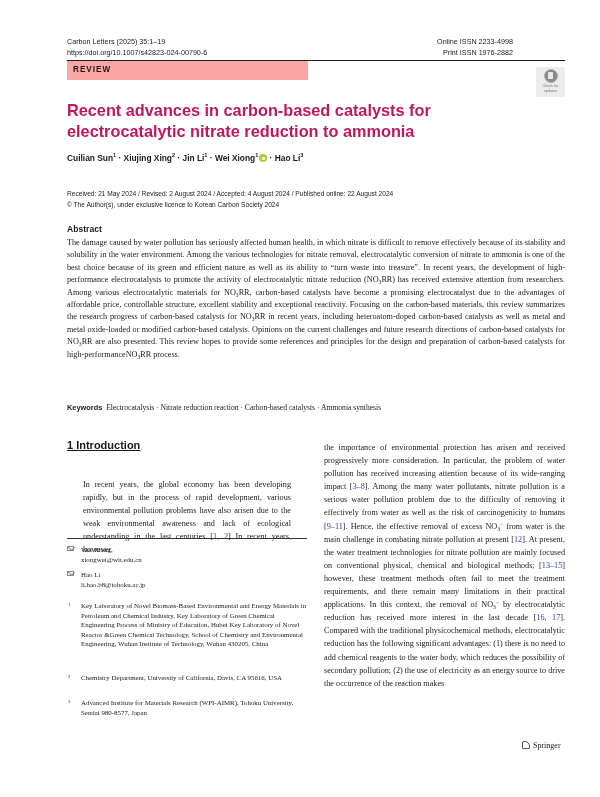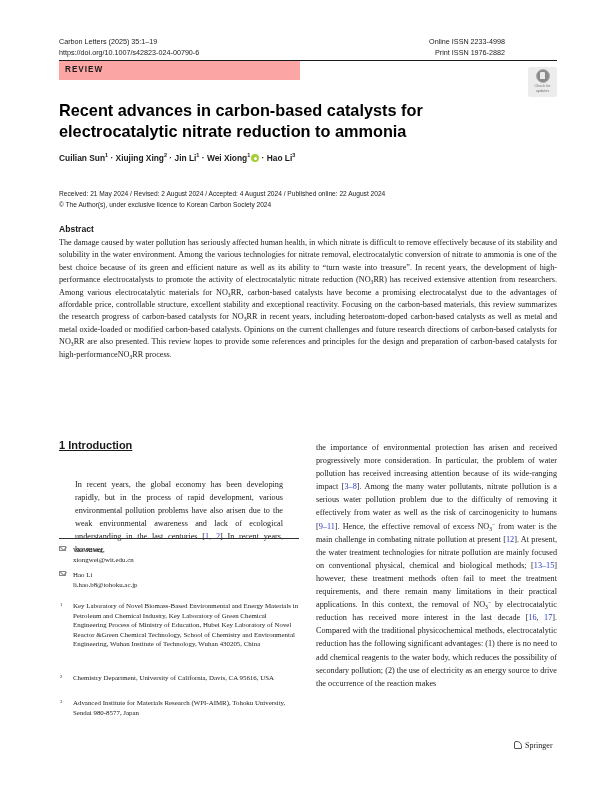--- a/index.html
+++ b/index.html
@@ -1,35 +1,35 @@
 <!DOCTYPE html>
 <html><head>
 <meta charset="utf-8">
 <style>
   html, body { margin: 0; padding: 0; }
   body {
     width: 600px; height: 797px; background: #ffffff; position: relative; overflow: hidden;
     color: #1a1a1a;
   }
-  .page { position: absolute; left: 8px; top: 0; width: 548px; height: 797px; background: #fff; }
+  .page { position: absolute; left: 16px; top: 0; width: 548px; height: 797px; background: #fff; }
   .sans { font-family: "Liberation Sans", "DejaVu Sans", sans-serif; }
   .serif { font-family: "Liberation Serif", "DejaVu Serif", serif; }
 
   .hdr-left { position: absolute; left: 51px; top: 36px; font-size: 7.2px; line-height: 11px; }
   .hdr-right { position: absolute; right: 51px; top: 36px; font-size: 7.2px; line-height: 11px; text-align: right; }
   .rule-top { position: absolute; left: 51px; top: 60px; width: 498px; height: 1.2px; background: #1a1a1a; }
   .review-bar { position: absolute; left: 51px; top: 61px; width: 241px; height: 19px; background: #fca5a5; }
   .review-bar span { position: absolute; left: 6px; top: 4px; font-size: 8.2px; font-weight: bold; letter-spacing: 1px; }
 
   .check-badge { position: absolute; left: 520px; top: 67px; width: 29px; height: 30px; background: #ececec; border-radius: 2px; text-align: center; }
   .check-badge .circ { width: 12px; height: 12px; border-radius: 50%; background: #8a8a8a; margin: 2px auto 0; position: relative; border: 1px solid #b0b0b0; }
   .check-badge .circ::after { content: ""; position: absolute; left: 3px; top: 2px; width: 5px; height: 7px; background: #e9e9e9; border-radius: 1px 1px 0 0; }
   .check-badge .txt { font-size: 3.8px; line-height: 4.5px; color: #777; margin-top: 1px; }
 
-  .title { position: absolute; left: 51px; top: 100px; width: 480px; font-size: 16.3px; line-height: 21px; font-weight: bold; color: #000000; }
+  .title { position: absolute; left: 51px; top: 100px; width: 480px; font-size: 16.3px; line-height: 21px; font-weight: bold; color: #be185d; }
   .authors { position: absolute; left: 51px; top: 152px; font-size: 8.4px; font-weight: bold; white-space: nowrap; }
   .authors sup { font-size: 5.5px; vertical-align: 4px; font-weight: bold; }
   .orcid { display: inline-block; width: 8px; height: 8px; border-radius: 50%; background: #a6ce39; vertical-align: -1px; position: relative; margin-left: 1px; }
   .orcid::after { content: ""; position: absolute; left: 2.5px; top: 2.5px; width: 3px; height: 3px; border-radius: 50%; background: #fff; }
 
   .dates { position: absolute; left: 51px; top: 189px; font-size: 6.6px; line-height: 10.5px; white-space: nowrap; }
 
   .abs-h { position: absolute; left: 51px; top: 224px; font-size: 8.6px; font-weight: bold; }
   .abstract { position: absolute; left: 51px; top: 237px; width: 498px; font-size: 8.2px; line-height: 12.4px; text-align: justify; text-align-last: left; }
   sub.s { font-size: 5.6px; vertical-align: -1.5px; line-height: 0; }
@@ -91,20 +91,23 @@
   </div>
 
   <div class="dates sans">
     <div>Received: 21 May 2024 / Revised: 2 August 2024 / Accepted: 4 August 2024 / Published online: 22 August 2024</div>
     <div>© The Author(s), under exclusive licence to Korean Carbon Society 2024</div>
   </div>
 
   <div class="abs-h sans">Abstract</div>
   <div class="abstract serif"><span>The damage caused by water pollution has seriously affected human health, in which nitrate is difficult to remove effectively because of its stability and solubility in the water environment. Among the various technologies for nitrate removal, electrocatalytic conversion of nitrate to ammonia is one of the best choice because of its green and efficient nature as well as its ability to “turn waste into treasure”. In recent years, the development of high-performance electrocatalysts to promote the activity of electrocatalytic nitrate reduction (NO</span><sub class="s">3</sub><span>RR) has received extensive attention from researchers. Among various electrocatalytic materials for NO</span><sub class="s">3</sub><span>RR, carbon-based catalysts have become a promising electrocatalyst due to the advantages of affordable price, controllable structure, excellent stability and exceptional reactivity. Focusing on the carbon-based materials, this review summarizes the research progress of carbon-based catalysts for NO</span><sub class="s">3</sub><span>RR in recent years, including heteroatom-doped carbon-based catalysts as well as metal and metal oxide-loaded or modified carbon-based catalysts. Opinions on the current challenges and future research directions of carbon-based catalysts for NO</span><sub class="s">3</sub><span>RR are also presented. This review hopes to provide some references and principles for the design and preparation of carbon-based catalysts for high-performanceNO</span><sub class="s">3</sub><span>RR process.</span></div>
 
+  <div class="keywords">
+    <b class="sans">Keywords</b>&nbsp;&nbsp;<span class="serif">Electrocatalysis · Nitrate reduction reaction · Carbon-based catalysts · Ammonia synthesis</span>
+  </div>
 
   <div class="intro-h sans">1  Introduction</div>
 
   <div class="col-left serif">
     <p><span>In recent years, the global economy has been developing rapidly, but in the process of rapid development, various environmental pollution problems have also arisen due to the weak environmental awareness and lack of ecological understanding in the last centuries [</span><a class="ref">1</a><span>, </span><a class="ref">2</a><span>] In recent years, however,</span></p>
   </div>
 
   <div class="col-right serif">
     <p><span>the importance of environmental protection has arisen and received progressively more consideration. In particular, the problem of water pollution has received increasing attention because of its wide-ranging impact [</span><a class="ref">3–8</a><span>]. Among the many water pollutants, nitrate pollution is a serious water pollution problem due to the difficulty of removing it effectively from water as well as the risk of carcinogenicity to humans [</span><a class="ref">9–11</a><span>]. Hence, the effective removal of excess NO</span><sub class="s">3</sub><sup class="s">−</sup><span> from water is the main challenge in combating nitrate pollution at present [</span><a class="ref">12</a><span>]. At present, the water treatment technologies for nitrate pollution are mainly focused on conventional physical, chemical and biological methods; [</span><a class="ref">13–15</a><span>] however, these treatment methods often fail to meet the treatment requirements, and there remain many limitations in their practical applications. In this context, the removal of NO</span><sub class="s">3</sub><sup class="s">−</sup><span> by electrocatalytic reduction has received more interest in the last decade [</span><a class="ref">16</a><span>, </span><a class="ref">17</a><span>]. Compared with the traditional physicochemical methods, electrocatalytic reduction has the following significant advantages: (1) there is no need to add chemical reagents to the water body, which reduces the possibility of secondary pollution; (2) the use of electricity as an energy source to drive the occurrence of the reaction makes</span></p>
   </div>

